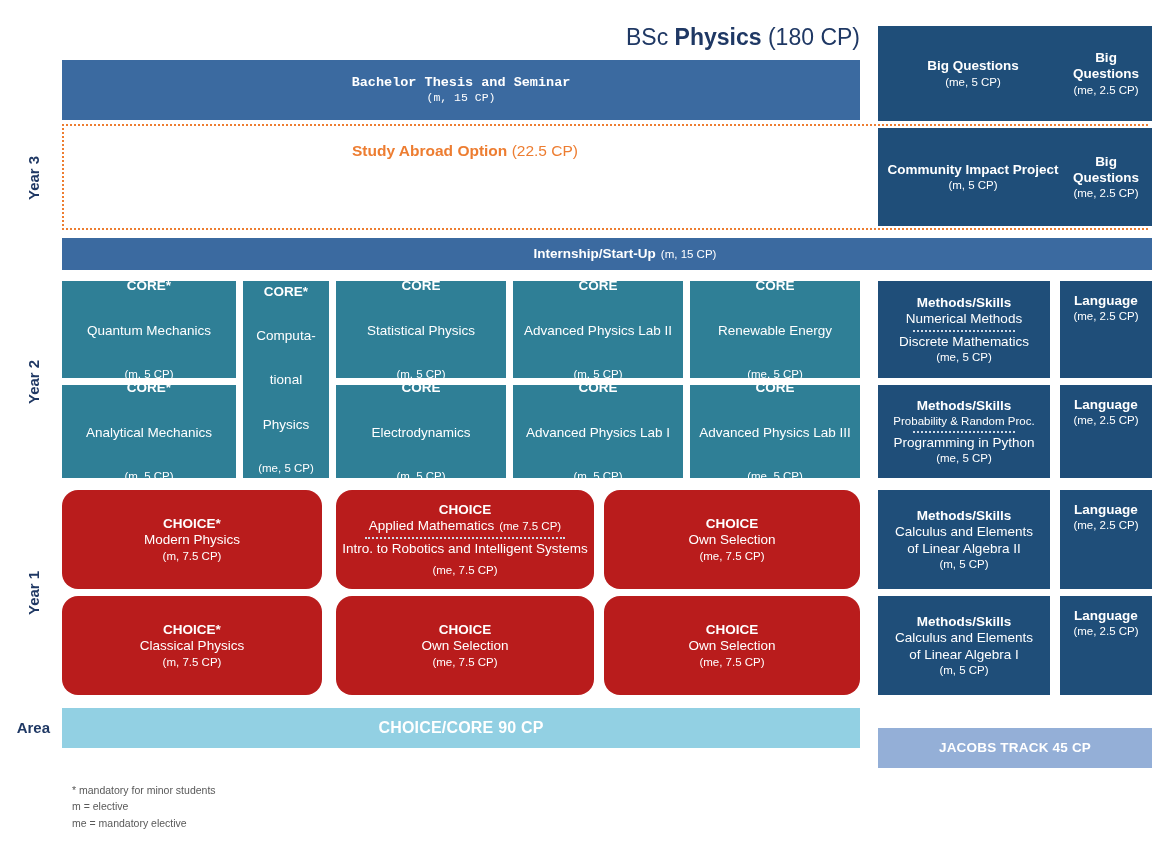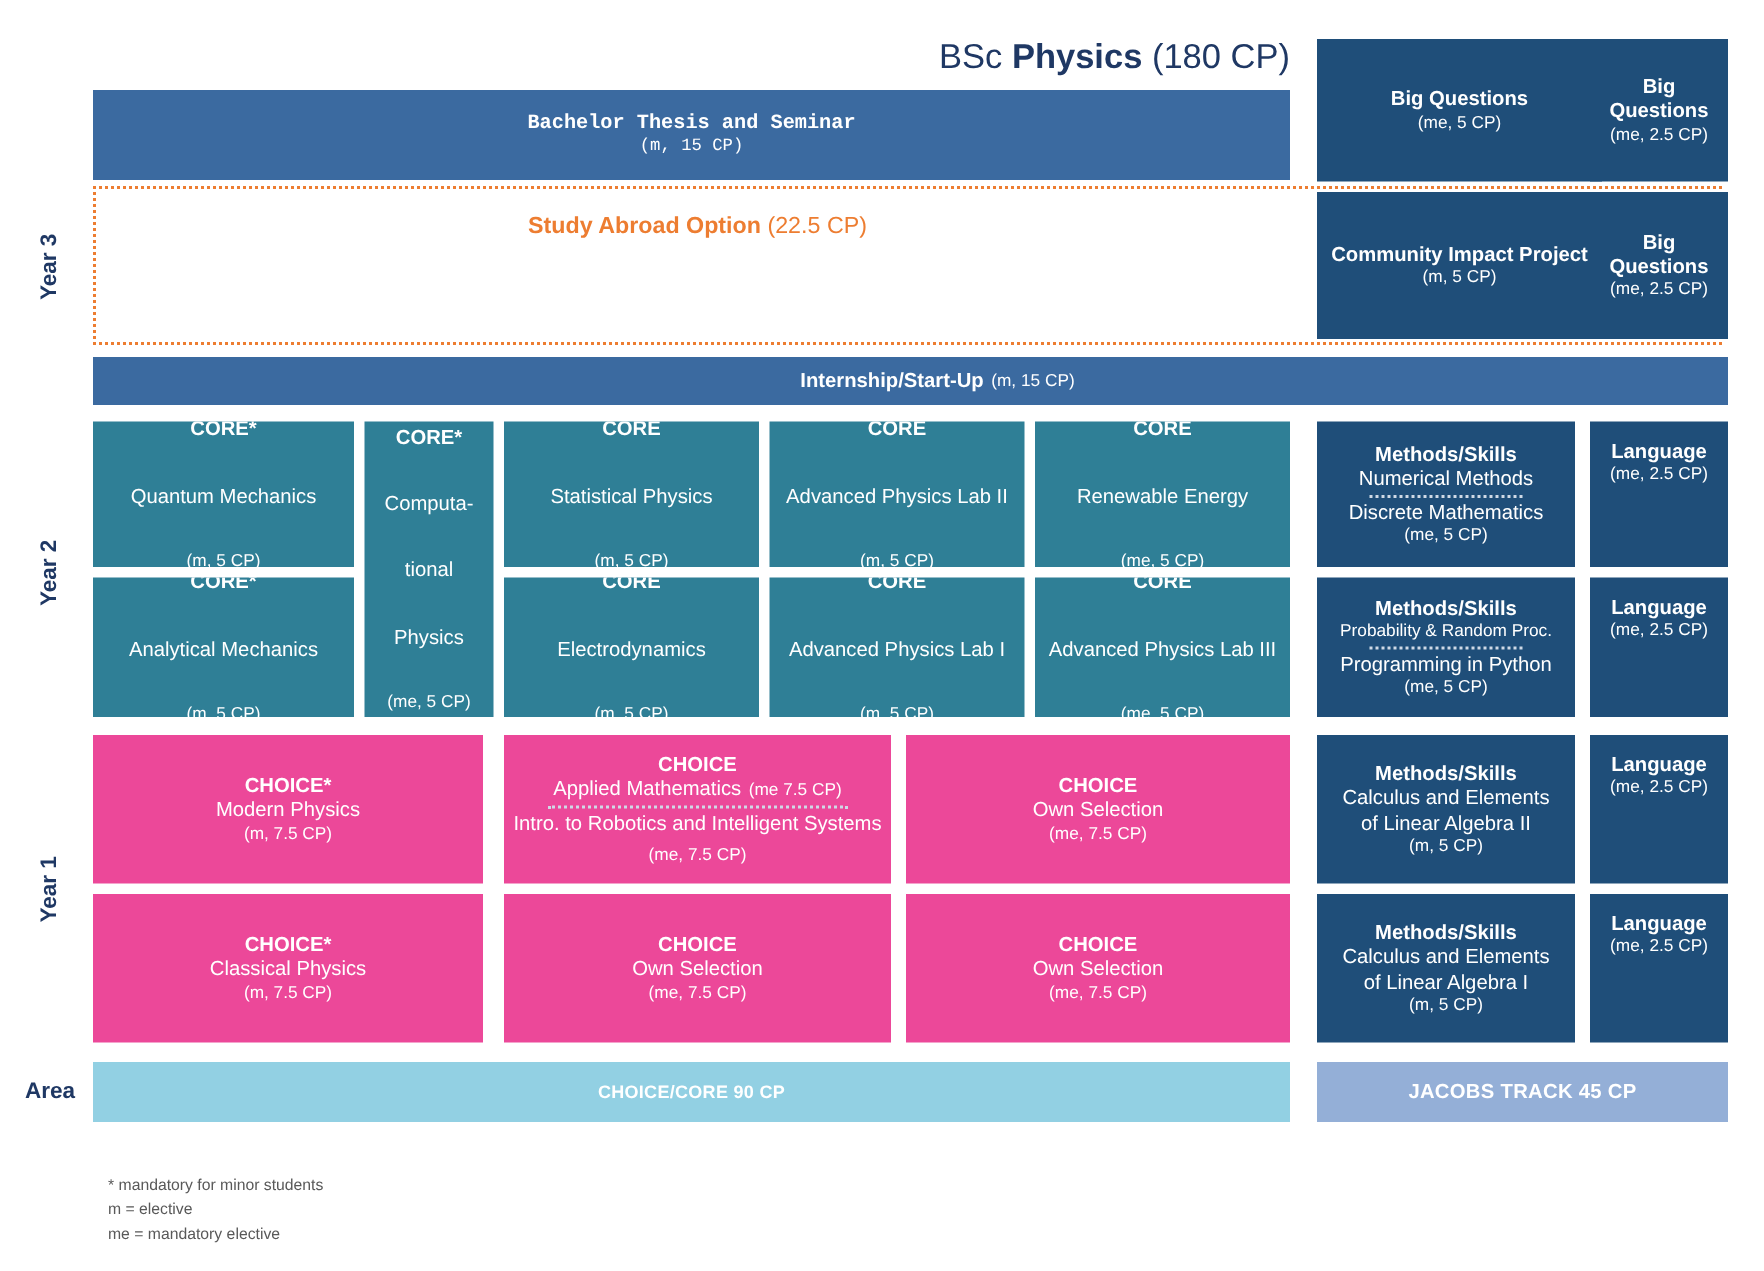--- a/index.html
+++ b/index.html
@@ -27,24 +27,24 @@
     padding:2px 4px;
     overflow:hidden;
   }
   .blk .t1{font-weight:bold;font-size:13.5px;}
   .blk .t2{font-size:13.5px;}
   .blk .t3{font-size:11.5px;}
   .blk .small{font-size:11.5px;}
 
   .c-core{background:#2f7f96;gap:28px;}
   .c-navy{background:#1f4e79;}
-  .c-choice{background:#ec4899;}
+  .c-choice{background:#b91c1c;border-radius:16px;}
   .c-thesis{background:#3b6aa0;}
   .c-area-left{background:#92d0e3;}
-  .c-area-right{background:#94afd7;}
+  .c-area-right{background:#94afd7;margin-top:20px;}
 
   
   #page-title{
     position:absolute;left:60px;top:24px;width:800px;
     text-align:right;
     font-size:23px;
     color:#1f3864;
     font-weight:normal;
   }
   #page-title b{font-weight:bold;}
@@ -297,21 +297,21 @@
     <div class="t2">of Linear Algebra I</div>
     <div class="t3">(m, 5 CP)</div>
   </div>
 
   <div class="blk c-navy" style="left:1060px;top:596px;width:92px;height:99px;justify-content:flex-start;padding-top:12px;">
     <div class="t1">Language</div>
     <div class="t3">(me, 2.5 CP)</div>
   </div>
 
   <div class="blk c-area-left" style="left:62px;top:708px;width:798px;height:40px;">
-    <div class="t1" style="font-size:12px;letter-spacing:.2px;">CHOICE/CORE 90 CP</div>
+    <div class="t1" style="font-size:16px;letter-spacing:.2px;">CHOICE/CORE 90 CP</div>
   </div>
 
   <div class="blk c-area-right" style="left:878px;top:708px;width:274px;height:40px;">
     <div class="t1" style="font-size:13.5px;letter-spacing:.2px;">JACOBS TRACK 45 CP</div>
   </div>
 
   <div id="legend">
     <div>* mandatory for minor students</div>
     <div>m = elective</div>
     <div>me = mandatory elective</div>

